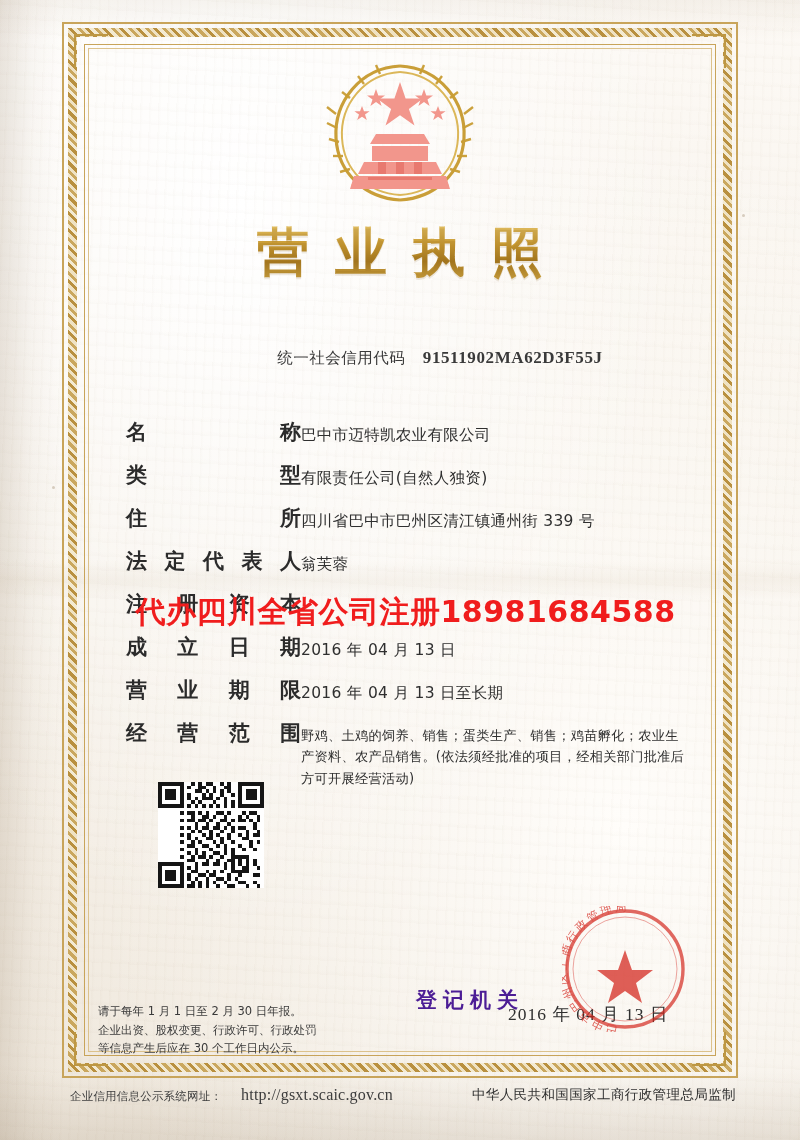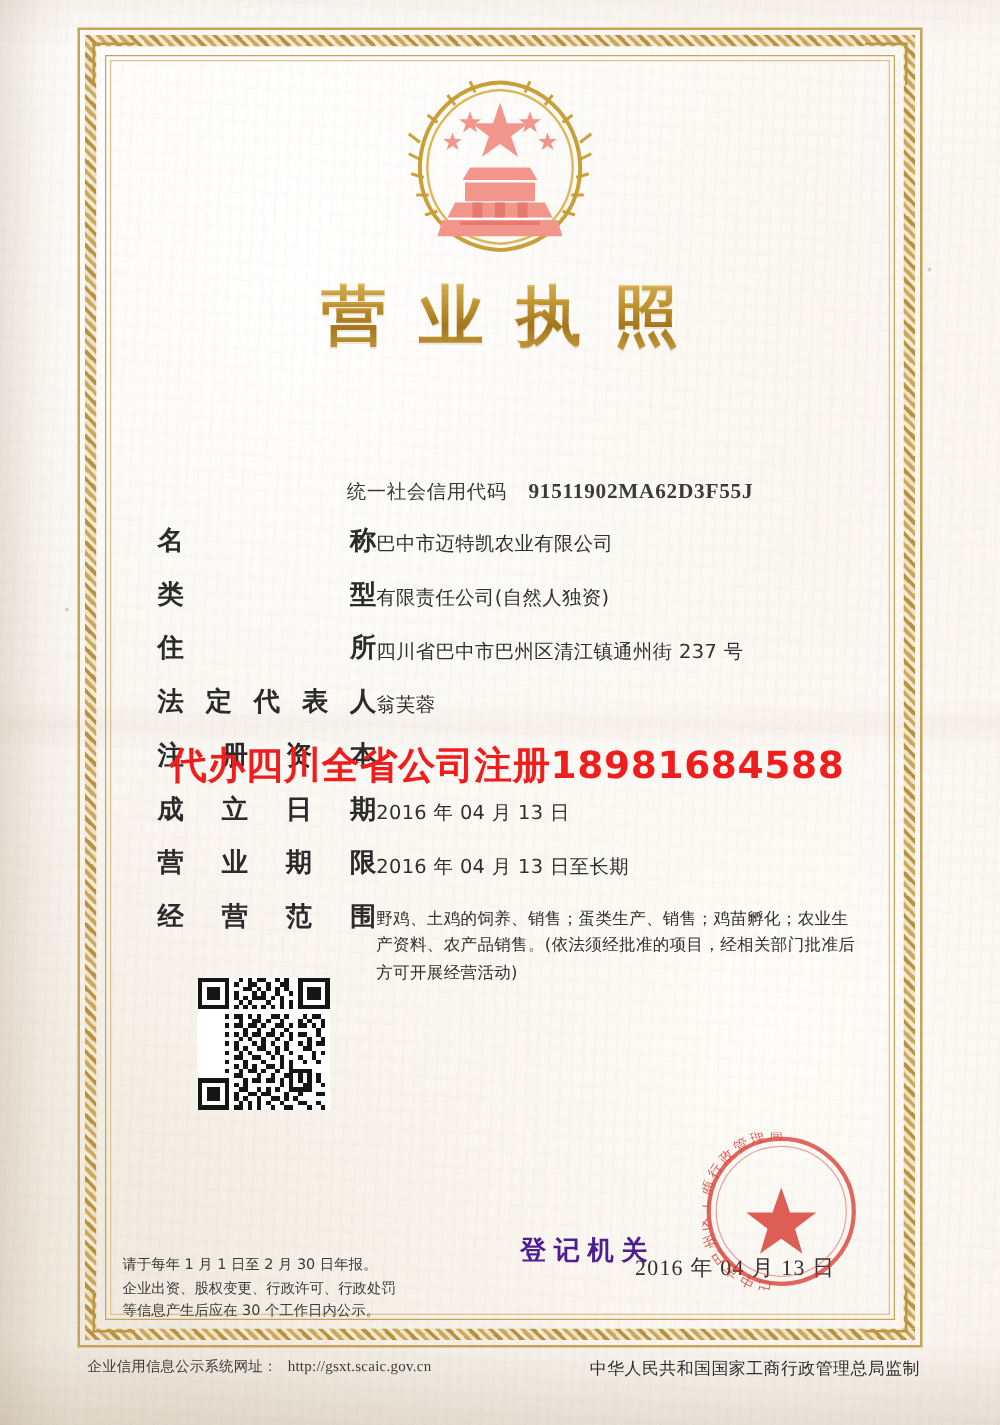--- a/index.html
+++ b/index.html
@@ -104,21 +104,21 @@
     background: linear-gradient(180deg, #e8c870 0%, #c89a33 38%, #a87a20 62%, #dcb44f 100%);
     -webkit-background-clip: text;
     background-clip: text;
     -webkit-text-fill-color: transparent;
     text-shadow: 0 2px 0 rgba(120,85,20,0.12);
   }
 
   
   .credit-line {
     position: absolute;
-    left: 0; top: 383px; width: 800px;
+    left: 0; top: 348px; width: 800px;
     text-align: center;
     padding-left: 80px;
     font-family: "DejaVu Sans", sans-serif;
     font-size: 15.5px;
     color: #3a3a3a;
     letter-spacing: 0.5px;
   }
   .credit-line .code {
     font-family: "Liberation Serif", serif;
     font-size: 17px;
@@ -219,22 +219,22 @@
   .bottom-left {
     position: absolute;
     left: 70px; top: 1086px;
     font-family: "DejaVu Sans", sans-serif;
     font-size: 11.5px;
     color: #3d3d3d;
     letter-spacing: 0.2px;
   }
   .bottom-left .url {
     font-family: "Liberation Serif", serif;
-    font-size: 12px;
-    margin-left: 8px;
+    font-size: 16px;
+    margin-left: 19px;
   }
   .bottom-right {
     position: absolute;
     right: 64px; top: 1086px;
     font-family: "DejaVu Sans", sans-serif;
     font-size: 13.5px;
     color: #2f2f2f;
     letter-spacing: 0.4px;
   }
 
@@ -365,21 +365,21 @@
       <span class="ch">型</span>
     </div>
     <div class="value">有限责任公司(自然人独资)</div>
   </div>
 
   <div class="row">
     <div class="label">
       <span class="ch">住</span>
       <span class="ch">所</span>
     </div>
-    <div class="value">四川省巴中市巴州区清江镇通州街 237 号</div>
+    <div class="value">四川省巴中市巴州区清江镇通州街 339 号</div>
   </div>
 
   <div class="row">
     <div class="label">
       <span class="ch">法</span>
       <span class="ch">定</span>
       <span class="ch">代</span>
       <span class="ch">表</span>
       <span class="ch">人</span>
     </div>

